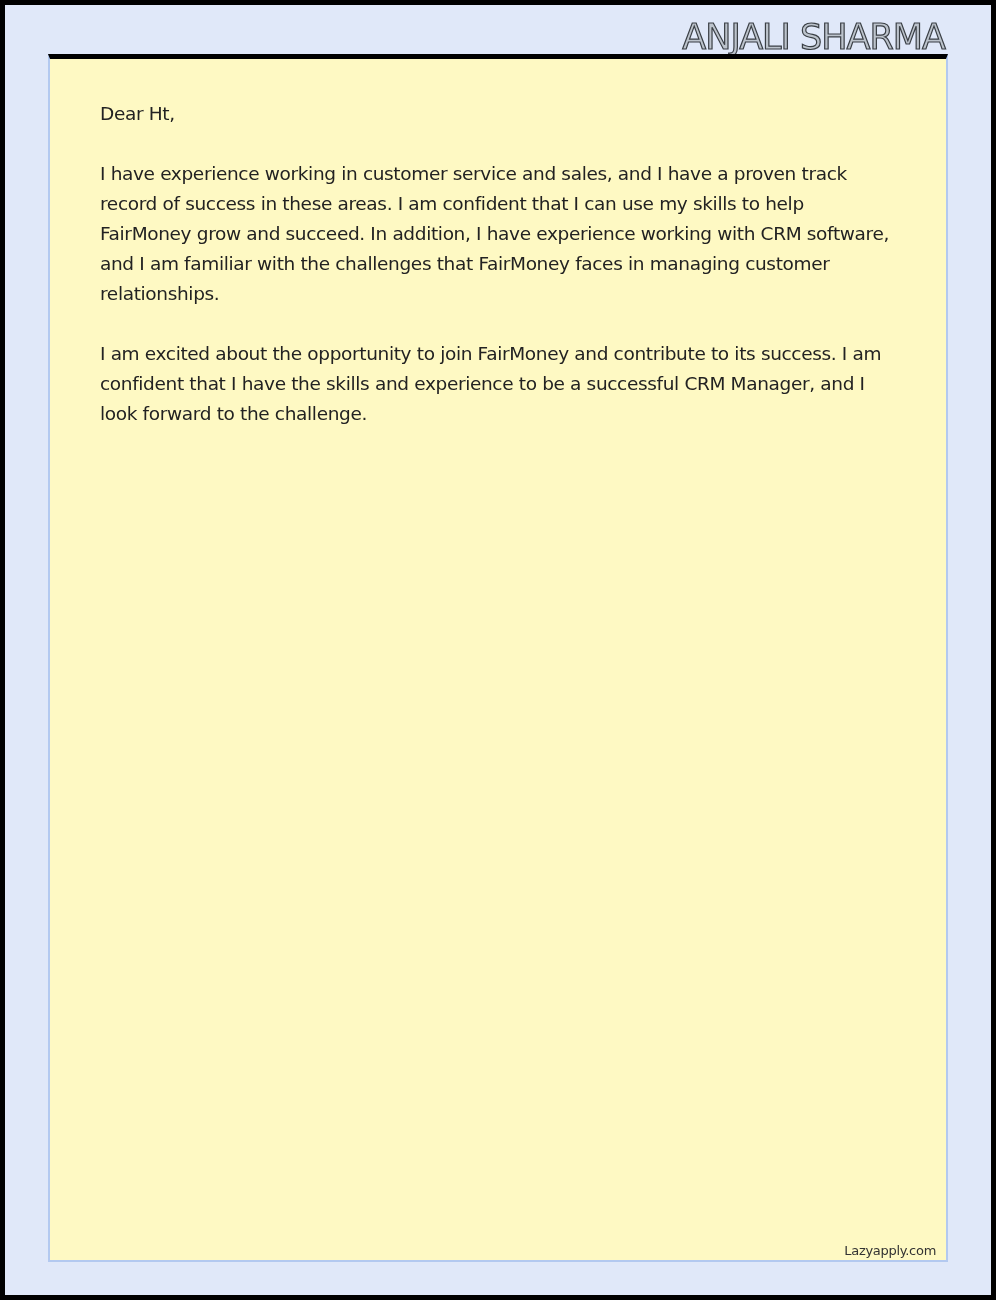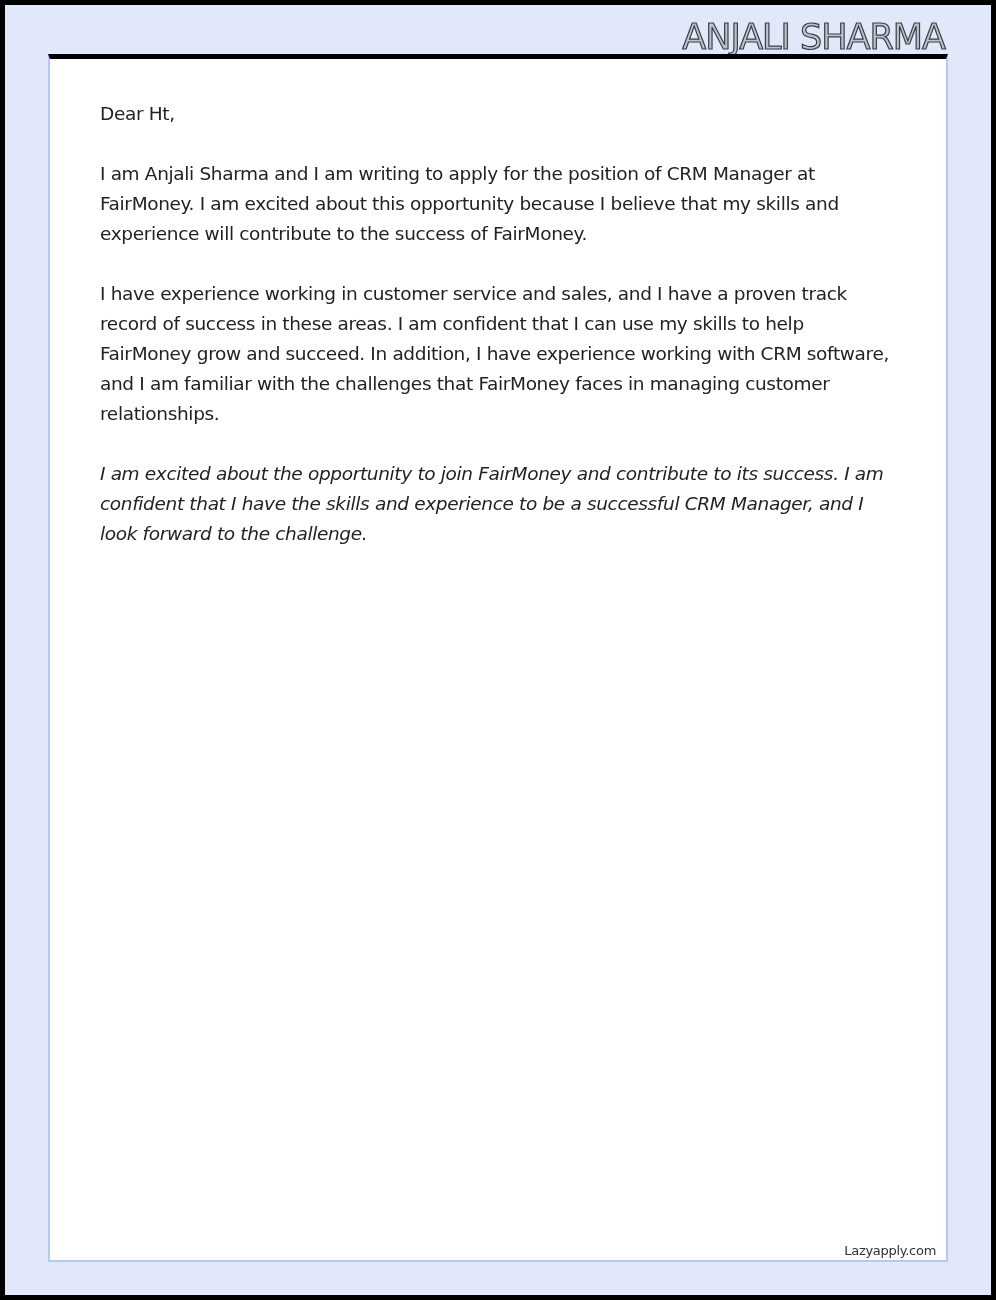--- a/index.html
+++ b/index.html
@@ -26,39 +26,39 @@
       -webkit-text-stroke: 1.2px #3a3f45;
       line-height: 40px;
       font-weight: normal;
     }
     .card {
       position: absolute;
       left: 43px;
       top: 49px;
       width: 900px;
       height: 1208px;
-      background: #ffffff;
+      background: #fef9c3;
       border-left: 2px solid #b3c9f0;
       border-right: 2px solid #b3c9f0;
       border-bottom: 2px solid #b3c9f0;
       border-top: 5px solid #000;
     }
     .content {
       position: absolute;
       left: 50px;
       top: 40px;
       width: 800px;
       font-size: 18.5px;
       line-height: 30px;
       color: #222;
       font-family: "DejaVu Sans", sans-serif;
       letter-spacing: -0.35px;
     }
     .content p { margin-bottom: 30px; }
-    .content p.last { margin-bottom: 10px; font-style: italic; }
+    .content p.last { margin-bottom: 10px; }
     .date {
       color: #1d8ae6;
       font-size: 18.5px;
       line-height: 30px;
       letter-spacing: -0.35px;
     }
     .footer {
       position: absolute;
       right: 10px;
       bottom: 2px;
@@ -70,19 +70,18 @@
   </style>
 </head>
 <body>
 
 <div class="page">
   <div class="name">ANJALI SHARMA</div>
 
   <div class="card">
     <div class="content">
       <p>Dear Ht,</p>
-      <p>I am Anjali Sharma and I am writing to apply for the position of CRM Manager at FairMoney. I am excited about this opportunity because I believe that my skills and experience will contribute to the success of FairMoney.</p>
       <p>I have experience working in customer service and sales, and I have a proven track record of success in these areas. I am confident that I can use my skills to help FairMoney grow and succeed. In addition, I have experience working with CRM software, and I am familiar with the challenges that FairMoney faces in managing customer relationships.</p>
       <p class="last">I am excited about the opportunity to join FairMoney and contribute to its success. I am confident that I have the skills and experience to be a successful CRM Manager, and I look forward to the challenge.</p>
     </div>
     <div class="footer">Lazyapply.com</div>
   </div>
 </div>
 
 </body></html>

